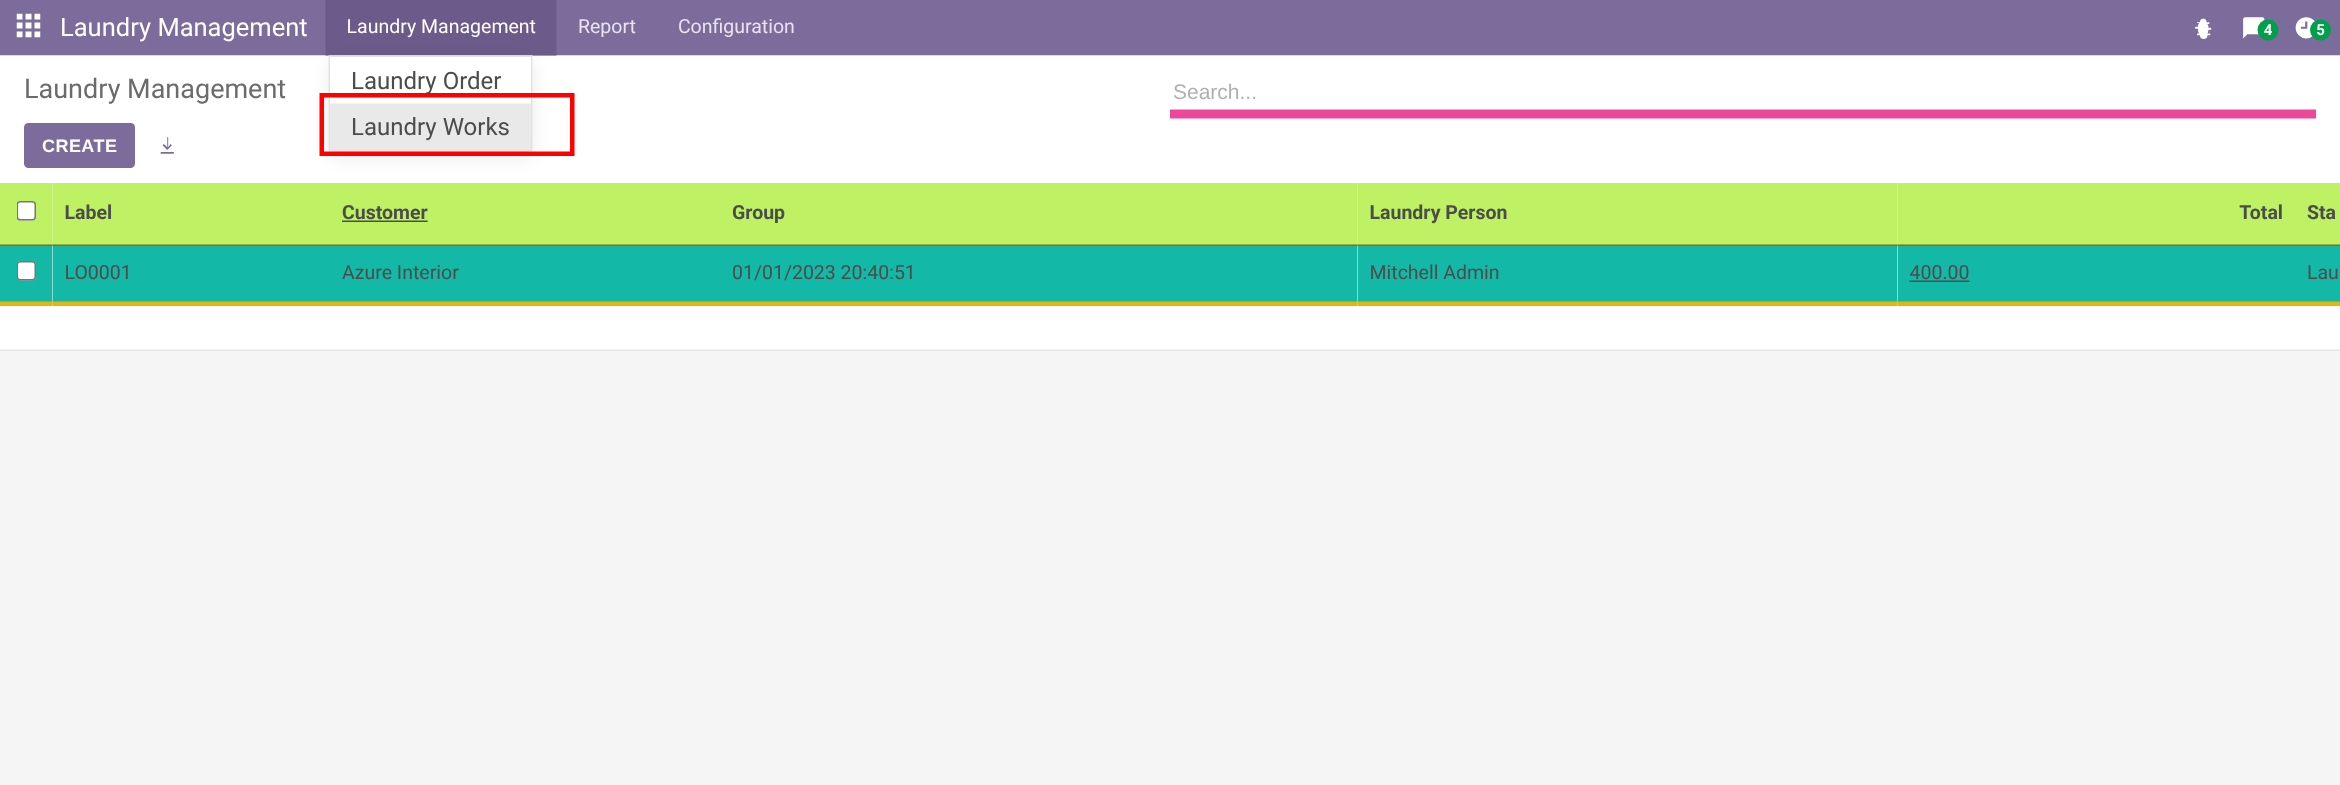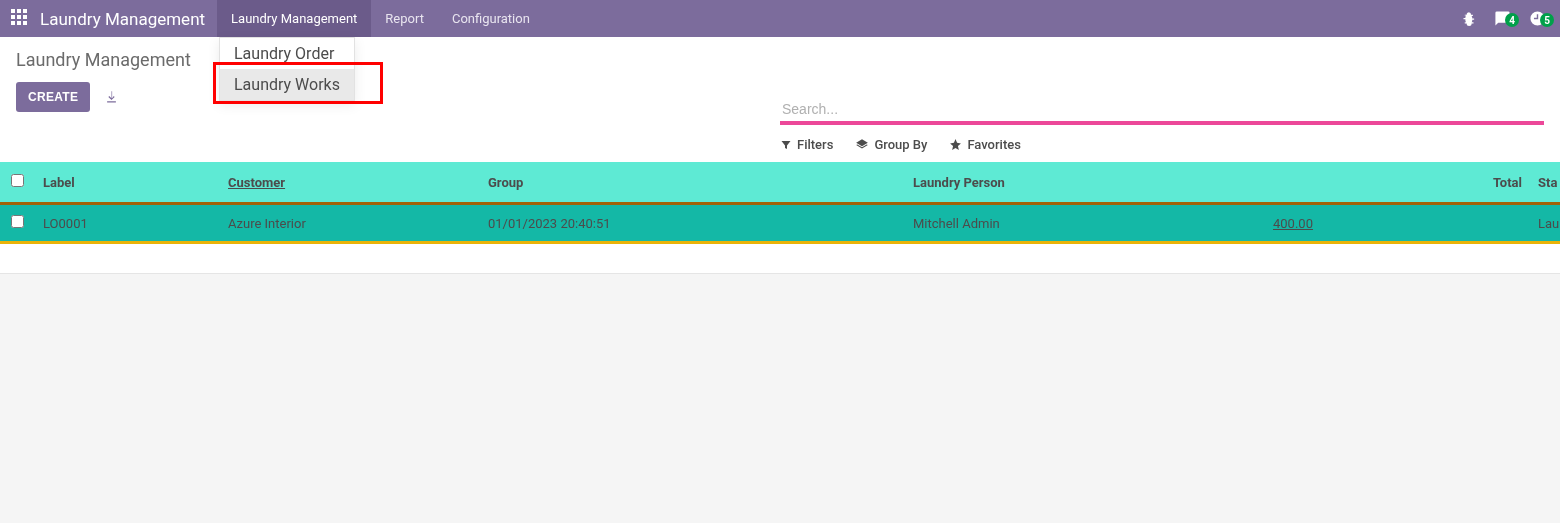--- a/index.html
+++ b/index.html
@@ -26,31 +26,31 @@
     .red-highlight { position: absolute; top: 62px; left: 213px; width: 170px; height: 42px; border: 3px solid #ff0000; z-index: 60; pointer-events: none; }
 
     
     .control-panel { background: #fff; display: flex; padding: 12px 16px 10px 16px; }
     .cp-left { flex: 1; }
     .cp-right { flex: 1; display: flex; flex-direction: column; gap: 10px; min-width: 640px;}
     .breadcrumb-title { font-size: 18px; color: #6b6b6b; margin-bottom: 12px; }
     .cp-buttons { display: flex; align-items: center; gap: 10px; }
     .btn-create { background: #7c6c9c; color: #fff; border: none; padding: 8px 12px; font-size: 12px; font-weight: 600; letter-spacing: 0.3px; cursor: pointer; border-radius: 3px; }
     .btn-download { color: #7c6c9c; cursor: pointer; display: flex; align-items: center; padding: 4px; }
-    .search-wrap { border-bottom: 4px solid #ec4899; margin-top: 48px; }
+    .search-wrap { border-bottom: 6px solid #ec4899; }
     .search-input { width: 100%; border: none; outline: none; font-size: 14px; padding: 4px 2px; color: #4c4c4c; background: transparent; }
     .search-input::placeholder { color: #b0b0b0; }
     .filter-row { display: flex; gap: 22px; align-items: center; padding-top: 2px; }
     .filter-btn { display: flex; align-items: center; gap: 5px; font-size: 13px; color: #4c4c4c; cursor: pointer; font-weight: 500;}
     .filter-btn svg { fill: #4c4c4c; }
 
     
     .table-wrap { background: #fff; overflow-x: auto; }
     table { width: 100%; border-collapse: collapse; table-layout: fixed; min-width: 1590px; }
-    thead th { background: #5eead4; text-align: left; font-size: 13px; font-weight: 700; color: #4c4c4c; padding: 12px 8px; border-bottom: 3px solid #a16207; }
+    thead th { background: #bef264; text-align: left; font-size: 13px; font-weight: 700; color: #4c4c4c; padding: 12px 8px; border-bottom: 1px solid #a16207; }
     thead th.num { text-align: right; }
     tbody td { font-size: 13px; padding: 10px 8px; color: #4c4c4c; border-bottom: 3px solid #eab308; background: #14b8a6; white-space: nowrap; overflow: hidden; text-overflow: ellipsis; }
     tbody td.num { text-align: left; text-decoration: underline; }
     .col-check { width: 35px; text-align: center; }
     .col-label { width: 185px; }
     .col-customer { width: 260px; text-decoration: underline; }
     .col-date { width: 425px; }
     .col-person { width: 360px; }
     .col-total { width: 265px; text-align: right; }
     .col-status { width: 60px; }
@@ -120,40 +120,20 @@
         <svg width="15" height="15" viewBox="0 0 24 24">
             <path fill="#7c6c9c" d="M5 20h14v-2H5v2zM12 2L12 13.17 8.41 9.59 7 11l5 5 5-5-1.41-1.41L13 13.17 13 2h-1z"></path>
           </svg>
       </span>
     </div>
   </div>
   <div class="cp-right">
     <div class="search-wrap">
       <input type="text" class="search-input" placeholder="Search..." style="">
     </div>
-    <div class="filter-row">
-      <div class="filter-btn">
-        <svg width="12" height="12" viewBox="0 0 24 24">
-            <path d="M3 4h18l-7 9v7l-4-2v-5L3 4z"></path>
-          </svg>
-        <span>Filters</span>
-      </div>
-      <div class="filter-btn">
-        <svg width="14" height="14" viewBox="0 0 24 24">
-            <path d="M12 2L2 8l10 6 10-6-10-6zm0 14L4 11l-2 1 10 6 10-6-2-1-8 5z"></path>
-          </svg>
-        <span>Group By</span>
-      </div>
-      <div class="filter-btn">
-        <svg width="13" height="13" viewBox="0 0 24 24">
-            <path d="M12 2l2.9 6.9L22 10l-5.5 4.8L18.2 22 12 18.3 5.8 22l1.7-7.2L2 10l7.1-1.1L12 2z"></path>
-          </svg>
-        <span>Favorites</span>
-      </div>
-    </div>
   </div>
 </div>
 
 <div class="table-wrap">
   <table>
     <thead>
       <tr>
         <th class="col-check"><input type="checkbox" style=""></th>
         <th class="col-label">Label</th>
         <th class="col-customer">Customer</th>

